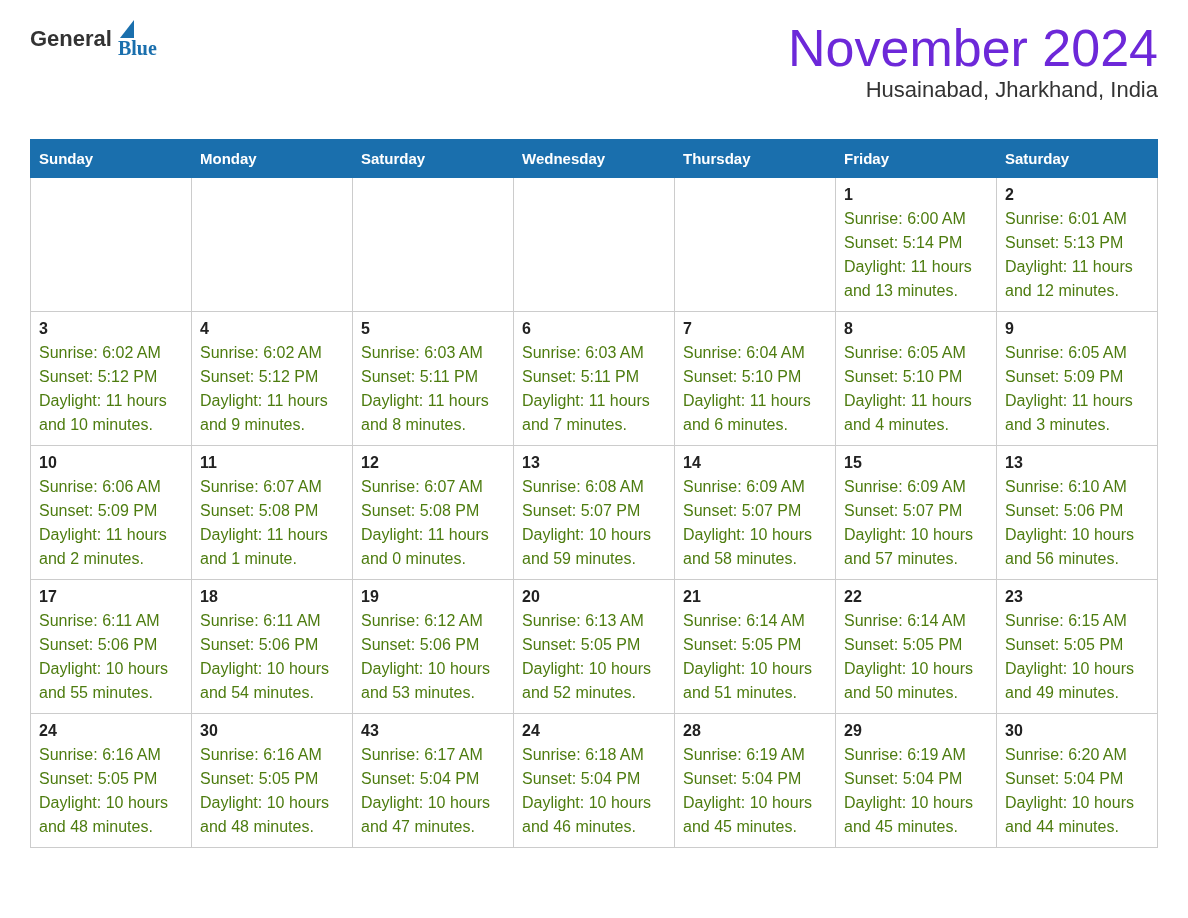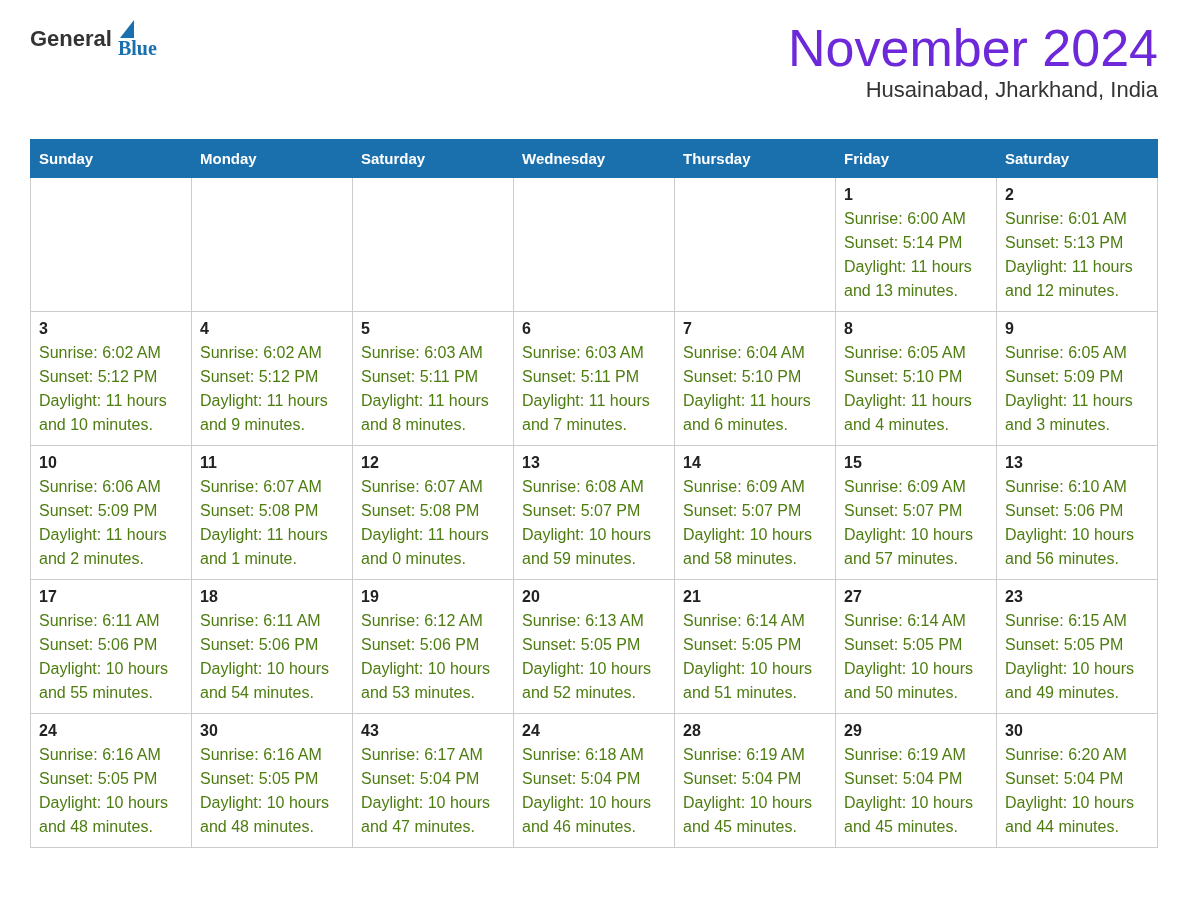--- a/index.html
+++ b/index.html
@@ -228,21 +228,21 @@
         </td>
         <td>
           <div class="day-number">20</div>
           <div class="day-info">Sunrise: 6:13 AM<br>Sunset: 5:05 PM<br>Daylight: 10 hours and 52 minutes.</div>
         </td>
         <td>
           <div class="day-number">21</div>
           <div class="day-info">Sunrise: 6:14 AM<br>Sunset: 5:05 PM<br>Daylight: 10 hours and 51 minutes.</div>
         </td>
         <td>
-          <div class="day-number">27</div>
+          <div class="day-number">22</div>
           <div class="day-info">Sunrise: 6:14 AM<br>Sunset: 5:05 PM<br>Daylight: 10 hours and 50 minutes.</div>
         </td>
         <td>
           <div class="day-number">23</div>
           <div class="day-info">Sunrise: 6:15 AM<br>Sunset: 5:05 PM<br>Daylight: 10 hours and 49 minutes.</div>
         </td>
       </tr>
       <tr class="row-border">
         <td>
           <div class="day-number">24</div>

